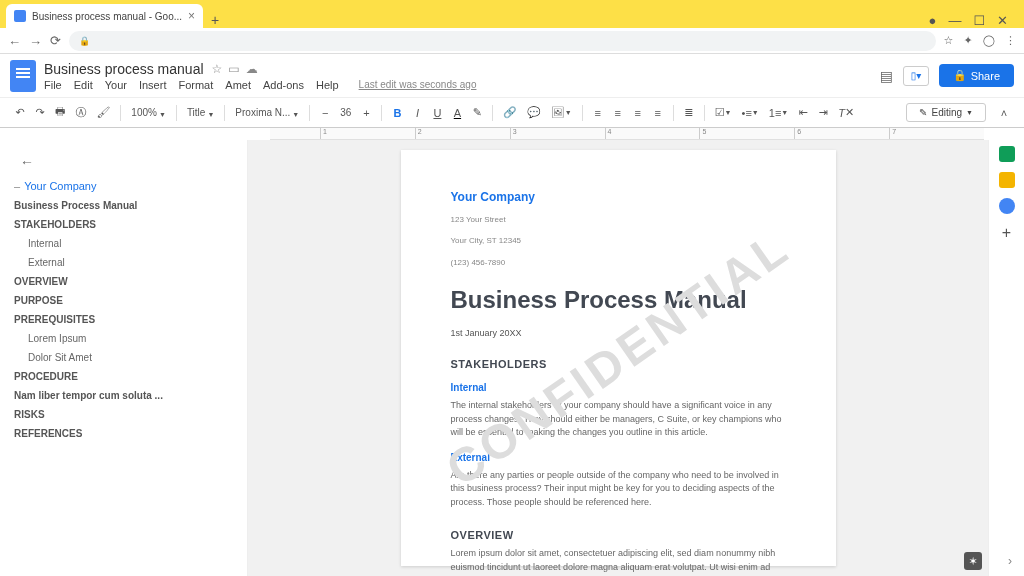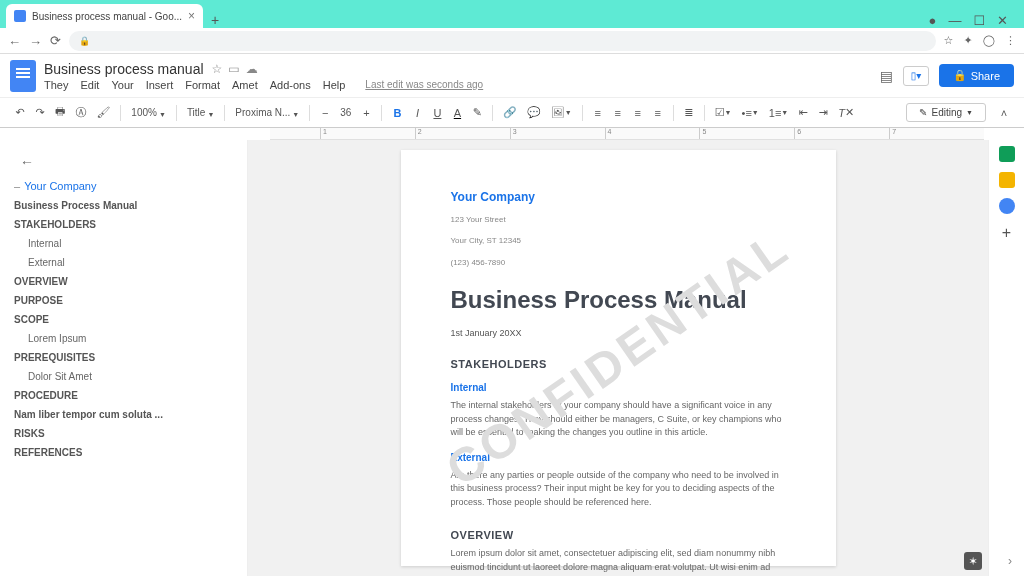--- a/index.html
+++ b/index.html
@@ -1,19 +1,19 @@
 <!DOCTYPE html>
 <html><head>
 <meta charset="utf-8">
 <style>
 * { margin: 0; padding: 0; box-sizing: border-box; font-family: Arial, sans-serif; }
 body { background: #fff; font-size: 11px; color: #333; overflow: hidden; }
 
 
-.browser-tabs { height: 28px; background: #5eead4; display: flex; align-items: flex-end; padding: 0 6px; }
+.browser-tabs { height: 28px; background: #fde047; display: flex; align-items: flex-end; padding: 0 6px; }
 .tab { background: #fff; border-radius: 6px 6px 0 0; height: 24px; display: flex; align-items: center; padding: 0 8px; gap: 6px; font-size: 10px; color: #444; min-width: 160px; }
 .tab-icon { width: 12px; height: 12px; background: #4285f4; border-radius: 2px; }
 .tab-close { color: #777; font-size: 12px; margin-left: auto; }
 .new-tab { color: #555; font-size: 14px; padding: 0 8px; cursor: pointer; }
 .window-controls { margin-left: auto; display: flex; gap: 12px; padding: 0 10px; color: #555; }
 .window-controls span { font-size: 13px; }
 
 .addr-bar { height: 26px; background: #fff; border-bottom: 1px solid #ddd; display: flex; align-items: center; padding: 0 8px; gap: 8px; }
 .nav-btn { color: #666; font-size: 13px; }
 .url-box { flex: 1; background: #f1f3f4; border-radius: 12px; height: 20px; display: flex; align-items: center; padding: 0 10px; gap: 6px; font-size: 10px; color: #555; }
@@ -118,21 +118,21 @@
   <div class="title-area">
     <div class="title-row">
       <span class="doc-title">Business process manual</span>
       <div class="title-icons">
         <span>☆</span>
         <span>▭</span>
         <span>☁</span>
       </div>
     </div>
     <div class="menu-row">
-      <span>They</span>
+      <span>File</span>
       <span>Edit</span>
       <span>Your</span>
       <span>Insert</span>
       <span>Format</span>
       <span>Amet</span>
       <span>Add-ons</span>
       <span>Help</span>
       <span class="last-edit">Last edit was seconds ago</span>
     </div>
   </div>
@@ -223,23 +223,22 @@
   <div class="sidebar">
     <div class="back-arrow">←</div>
     <div id="outline-list">
         <div class="outline-item h1 active minus">Your Company</div>
         <div class="outline-item h2">Business Process Manual</div>
         <div class="outline-item h2">STAKEHOLDERS</div>
         <div class="outline-item h3">Internal</div>
         <div class="outline-item h3">External</div>
         <div class="outline-item h2">OVERVIEW</div>
         <div class="outline-item h2">PURPOSE</div>
-        <div class="outline-item h2">SCOPE</div>
+        <div class="outline-item h2">PREREQUISITES</div>
         <div class="outline-item h3">Lorem Ipsum</div>
-        <div class="outline-item h2">PREREQUISITES</div>
         <div class="outline-item h3">Dolor Sit Amet</div>
         <div class="outline-item h2">PROCEDURE</div>
         <div class="outline-item h2">Nam liber tempor cum soluta ...</div>
         <div class="outline-item h2">RISKS</div>
         <div class="outline-item h2">REFERENCES</div>
       </div>
   </div>
 
   <div class="canvas">
     <div class="page">

